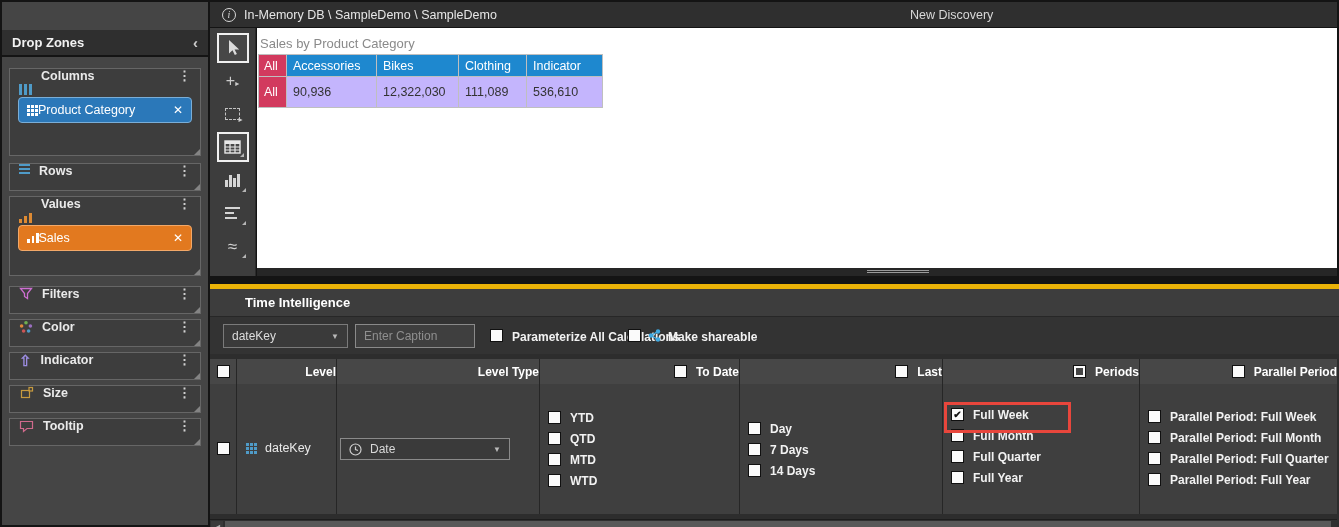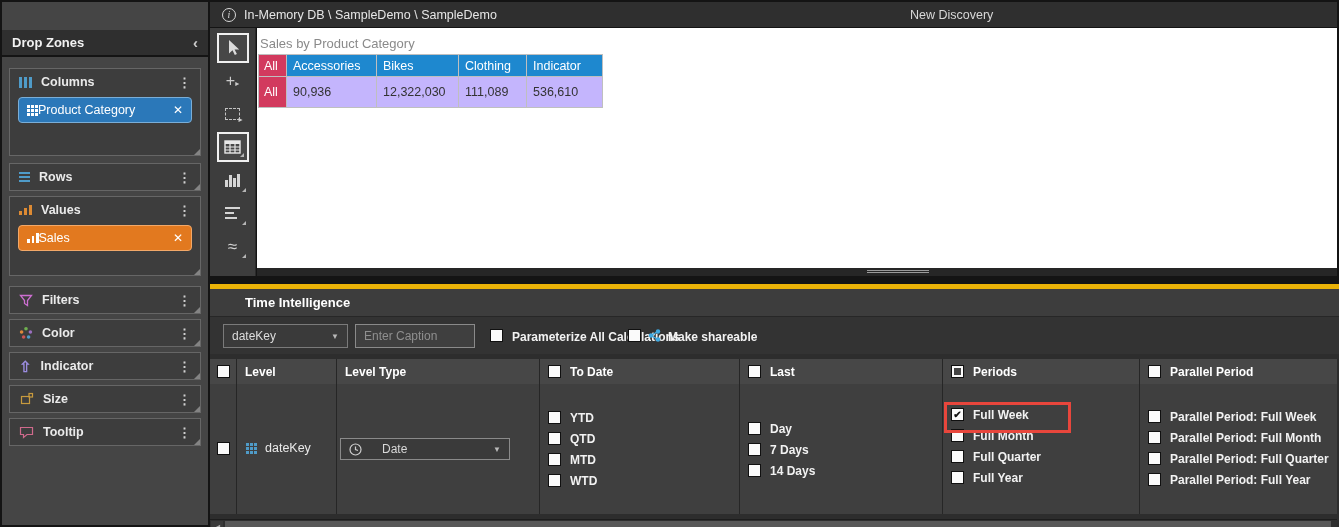--- a/index.html
+++ b/index.html
@@ -6,21 +6,21 @@
   html,body { background:#222; }
   body { font-family:"Liberation Sans", sans-serif; }
   .window { position:relative; width:1339px; height:527px; background:#141414; overflow:hidden; }
 
   
   .sidebar { position:absolute; left:2px; top:2px; width:206px; height:523px; background:#454545; }
   .sb-title { height:27px; background:#2f2f2f; display:flex; align-items:center; padding:0 10px; color:#f2f2f2; font-size:13px; font-weight:bold; border-bottom:2px solid #141414;margin-top:28px; }
   .sb-collapse { margin-left:auto; color:#cccccc; font-size:15px; line-height:1; cursor:default; }
   .dz-panel { position:relative; margin:0 7px; background:#3d3d3d; border:1px solid #666666; }
   .m11{margin-top:11px}.m7{margin-top:7px}.m5{margin-top:5px}.m10{margin-top:10px}
-  .dz-head { height:26px; display:flex; align-items:center; padding:0 9px; gap:9px; color:#eaeaea; font-size:12.5px; font-weight:600; }
+  .dz-head { height:26px; display:flex; padding:0 9px; gap:9px; color:#eaeaea; font-size:12.5px; font-weight:600; }
   .dz-dots { margin-left:auto; color:#d0d0d0; font-size:13px; line-height:1; }
   .dz-corner::after { content:""; position:absolute; right:0; bottom:0; border-left:6px solid transparent; border-bottom:6px solid #848484; }
   .space-lg { height:30px; } .space-md { height:22px; }
   .chip { display:flex; align-items:center; height:25px; margin:2px 8px 2px 8px; border-radius:4px; padding:12px 8px; color:#fff; font-size:12.5px; }
   .chip-blue { background:#2b78b9; border:1px solid #7aaed7; }
   .chip-orange { background:#e2791f; border:1px solid #f2a868; }
   .chip-x { margin-left:auto; font-size:12px; color:#fff; cursor:default; }
 
   
   .ic { display:inline-flex; align-items:flex-end; }
@@ -81,28 +81,28 @@
   .ctl-lb { position:absolute; top:13px; color:#f2f2f2; font-size:12px; font-weight:600; white-space:nowrap; }
   .share-ic { position:absolute; left:437px; top:11px; }
 
   .cb { width:13px; height:13px; background:#fafafa; border:1px solid #101010; display:inline-flex; align-items:center; justify-content:center; flex:none; font-size:10px; color:#111; line-height:1; }
   .cb.checked::after { content:"✔"; font-weight:bold; }
   .cb.indet::after { content:""; width:7px; height:7px; background:#454545; }
 
   .ti-table { position:absolute; left:0; top:70px; width:1127px; }
   .ti-hrow { display:flex; height:25px; background:#474747; }
   .ti-brow { display:flex; height:130px; background:#3f3f3f; }
-  .hcell, .bcell { border-right:1px solid #262626; position:relative; flex:none; }
+  .hcell, .bcell { border-right:1px solid #262626; position:relative; flex:none;justify-content:flex-end; }
   .hcell { display:flex; align-items:center; gap:9px; padding-left:8px; color:#ffffff; font-weight:bold; font-size:12px; }
   .c0{width:27px; justify-content:center; padding-left:0;}
   .c1w{width:100px}.c2w{width:203px}.c3w{width:200px}.c4w{width:203px}.c5w{width:197px}
   .c6w{width:196px; flex:1; border-right:none;}
   .lvl-cell { display:flex; align-items:center; gap:8px; padding:57px 0 0 9px; color:#eaeaea; font-size:12.5px; }
   .cb-center { position:absolute; left:7px; top:58px; }
-  .lt-drop { position:absolute; left:3px; top:54px; width:170px; height:22px; background:#3a3a3a; border:1px solid #8a8a8a; display:flex; align-items:center; gap:20px; padding:0 8px; color:#d8d8d8; font-size:12px; }
+  .lt-drop { position:absolute; left:3px; top:54px; width:170px; height:22px; background:#3a3a3a; border:1px solid #8a8a8a; display:flex; align-items:center; gap:8px; padding:0 8px; color:#d8d8d8; font-size:12px; }
   .list { display:flex; flex-direction:column; gap:8px; padding-left:8px; }
   .pt27{padding-top:27px}.pt38{padding-top:38px}.pt24{padding-top:24px}.pt26{padding-top:26px}
   .item { display:flex; align-items:center; gap:9px; height:13px; color:#f2f2f2; font-size:12px; font-weight:600; white-space:nowrap; }
   .hl { position:relative; }
   .hl::before { content:""; position:absolute; left:-7px; top:-6px; width:121px; height:25px; border:3px solid #e8463c; pointer-events:none; }
 
   .hscroll { position:absolute; left:0; top:230px; width:1127px; height:14px; background:#2f2f2f; border-top:1px solid #1d1d1d; }
   .sb-arrowbtn { position:absolute; left:1px; top:1px; width:12px; height:12px; background:#3a3a3a; color:#b0b0b0; font-size:8px; display:flex; align-items:center; justify-content:center; }
   .sb-thumb { position:absolute; left:15px; right:6px; top:1px; height:11px; background:#585858; }
 

